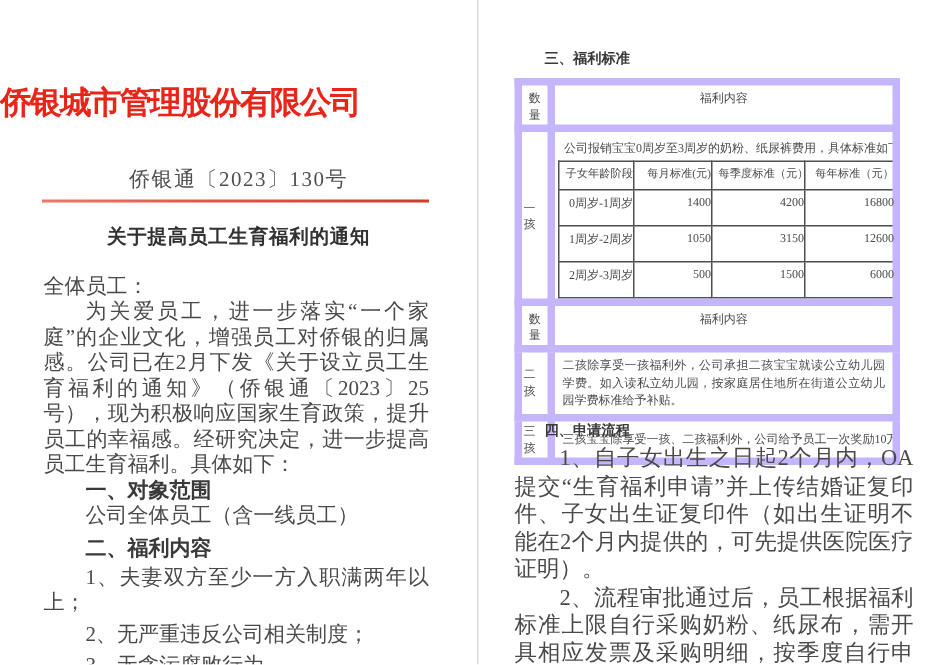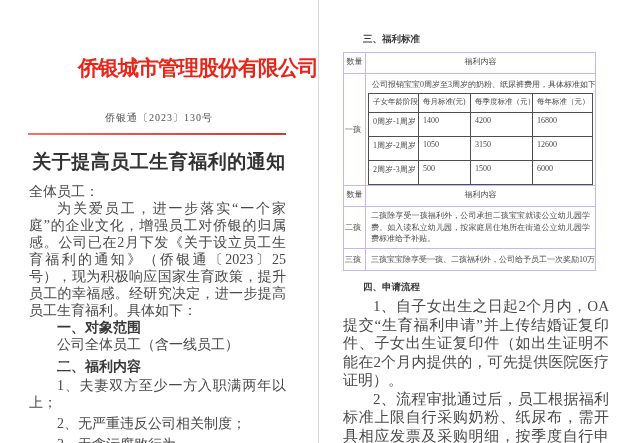--- a/index.html
+++ b/index.html
@@ -8,34 +8,34 @@
     font-family:"Liberation Serif","DejaVu Serif",serif; color:#4a4a4a;
     overflow:hidden;
   }
   .page-divider { position:absolute; left:318px; top:0; width:1px; height:443px; background:#d9d9d9; }
   .page { position:absolute; top:0; height:443px; }
   .page-left { left:0; width:318px; }
   .page-right { left:319px; width:311px; }
 
   
   .company-name {
-    position:absolute; top:54px; left:0; width:100%; text-align:right;
+    position:absolute; top:54px; left:0; width:100%; text-align:left;
     color:#e9251a; font-weight:bold; font-size:21px; letter-spacing:-1px;
   }
   .doc-number {
     position:absolute; top:111px; left:0; width:100%; text-align:center;
-    font-size:10px; color:#4f4f4f; letter-spacing:1px;
+    font-size:14px; color:#4f4f4f; letter-spacing:1px;
   }
   .red-rule {
     position:absolute; top:133px; left:28px; width:258px; height:2px;
     background:linear-gradient(90deg,#f0766b,#e4564a 40%,#cf3a2c);
   }
   .notice-title {
     position:absolute; top:149px; left:0; width:100%; text-align:center;
-    font-size:19px; font-weight:bold; color:#323232; letter-spacing:0.5px;
+    font-size:13px; font-weight:bold; color:#323232; letter-spacing:0.5px;
   }
   .body-text {
     position:absolute; top:183px; left:29px; width:257px;
     font-size:14px; line-height:17px; text-align:justify;
   }
   .body-text p { margin:0; }
   .indent { text-indent:2em; }
   .sec-heading { font-weight:bold; color:#3a3a3a; text-indent:2em; }
   .mt2 { margin-top:2px !important; }
   .mt4 { margin-top:4px !important; }
@@ -46,35 +46,35 @@
     position:absolute; left:44px; font-size:9.5px; font-weight:bold; color:#3a3a3a;
   }
   .sec3-heading { top:33px; }
   .sec4-heading { top:281px; }
 
   table.benefits-table {
     position:absolute; left:24px; top:52px; width:252px;
     border-collapse:collapse; table-layout:fixed;
     font-size:8px; color:#4a4a4a;
   }
-  table.benefits-table > tbody > tr > td { border:1px solid #c4b5fd; }
+  table.benefits-table > tbody > tr > td { border:5px solid #c4b5fd; }
   td.qty-cell { text-align:center; }
   tr.hdr-row td { text-align:center; vertical-align:top; padding-top:3px; }
   tr.hdr-row { height:21px; }
   tr.one-row { height:112px; }
   tr.two-row { height:38px; }
   tr.three-row { height:22px; }
   td.label-cell { text-align:left; vertical-align:middle; }
   td.one-content { padding:0; vertical-align:top; }
   .one-desc { padding:5px 5px 3px 6px; line-height:11px; white-space:nowrap; overflow:hidden; }
   table.inner-table {
     margin-left:2px; border-collapse:collapse; table-layout:fixed;
     width:224px; font-size:8px; color:#4a4a4a;
   }
-  table.inner-table td { border:1px solid #4f4f4f; vertical-align:top; padding:3px 0 0 4px; white-space:nowrap; overflow:hidden; }
+  table.inner-table td { border:1px solid #4f4f4f; vertical-align:top; padding:3px 0 0 4px; white-space:nowrap; overflow:hidden;text-align:right; }
   table.inner-table tr.inner-hdr { height:19px; }
   table.inner-table tr.inner-data { height:24px; }
   table.inner-table tr.inner-hdr td { font-size:7.5px; }
   td.long-text { padding:3px 5px; line-height:11.5px; text-align:justify; vertical-align:middle; }
   td.short-text { padding:3px 5px; line-height:13px; vertical-align:middle; white-space:nowrap; overflow:hidden; }
 
   .flow-text {
     position:absolute; top:297px; left:24px; width:266px;
     font-size:15px; line-height:18.5px; text-align:justify;
   }

